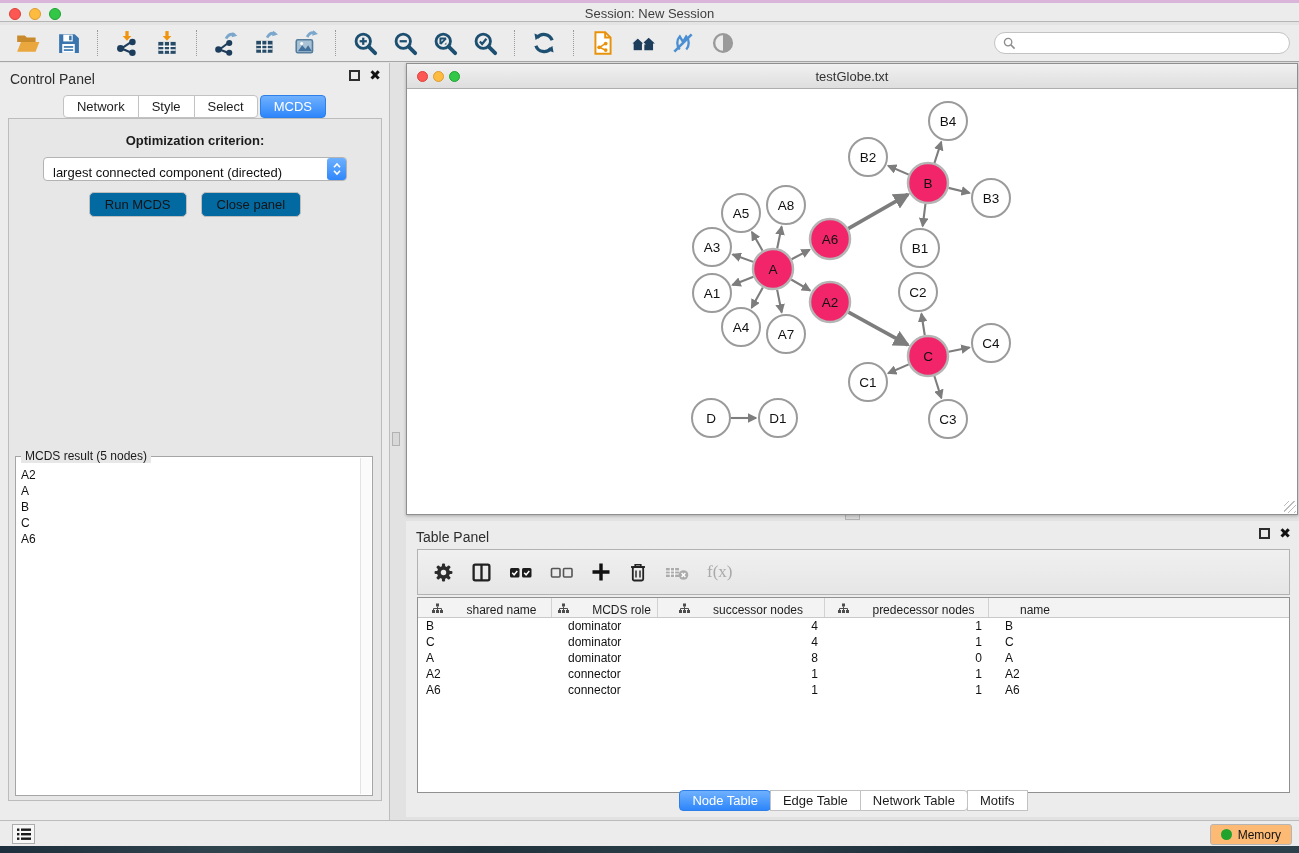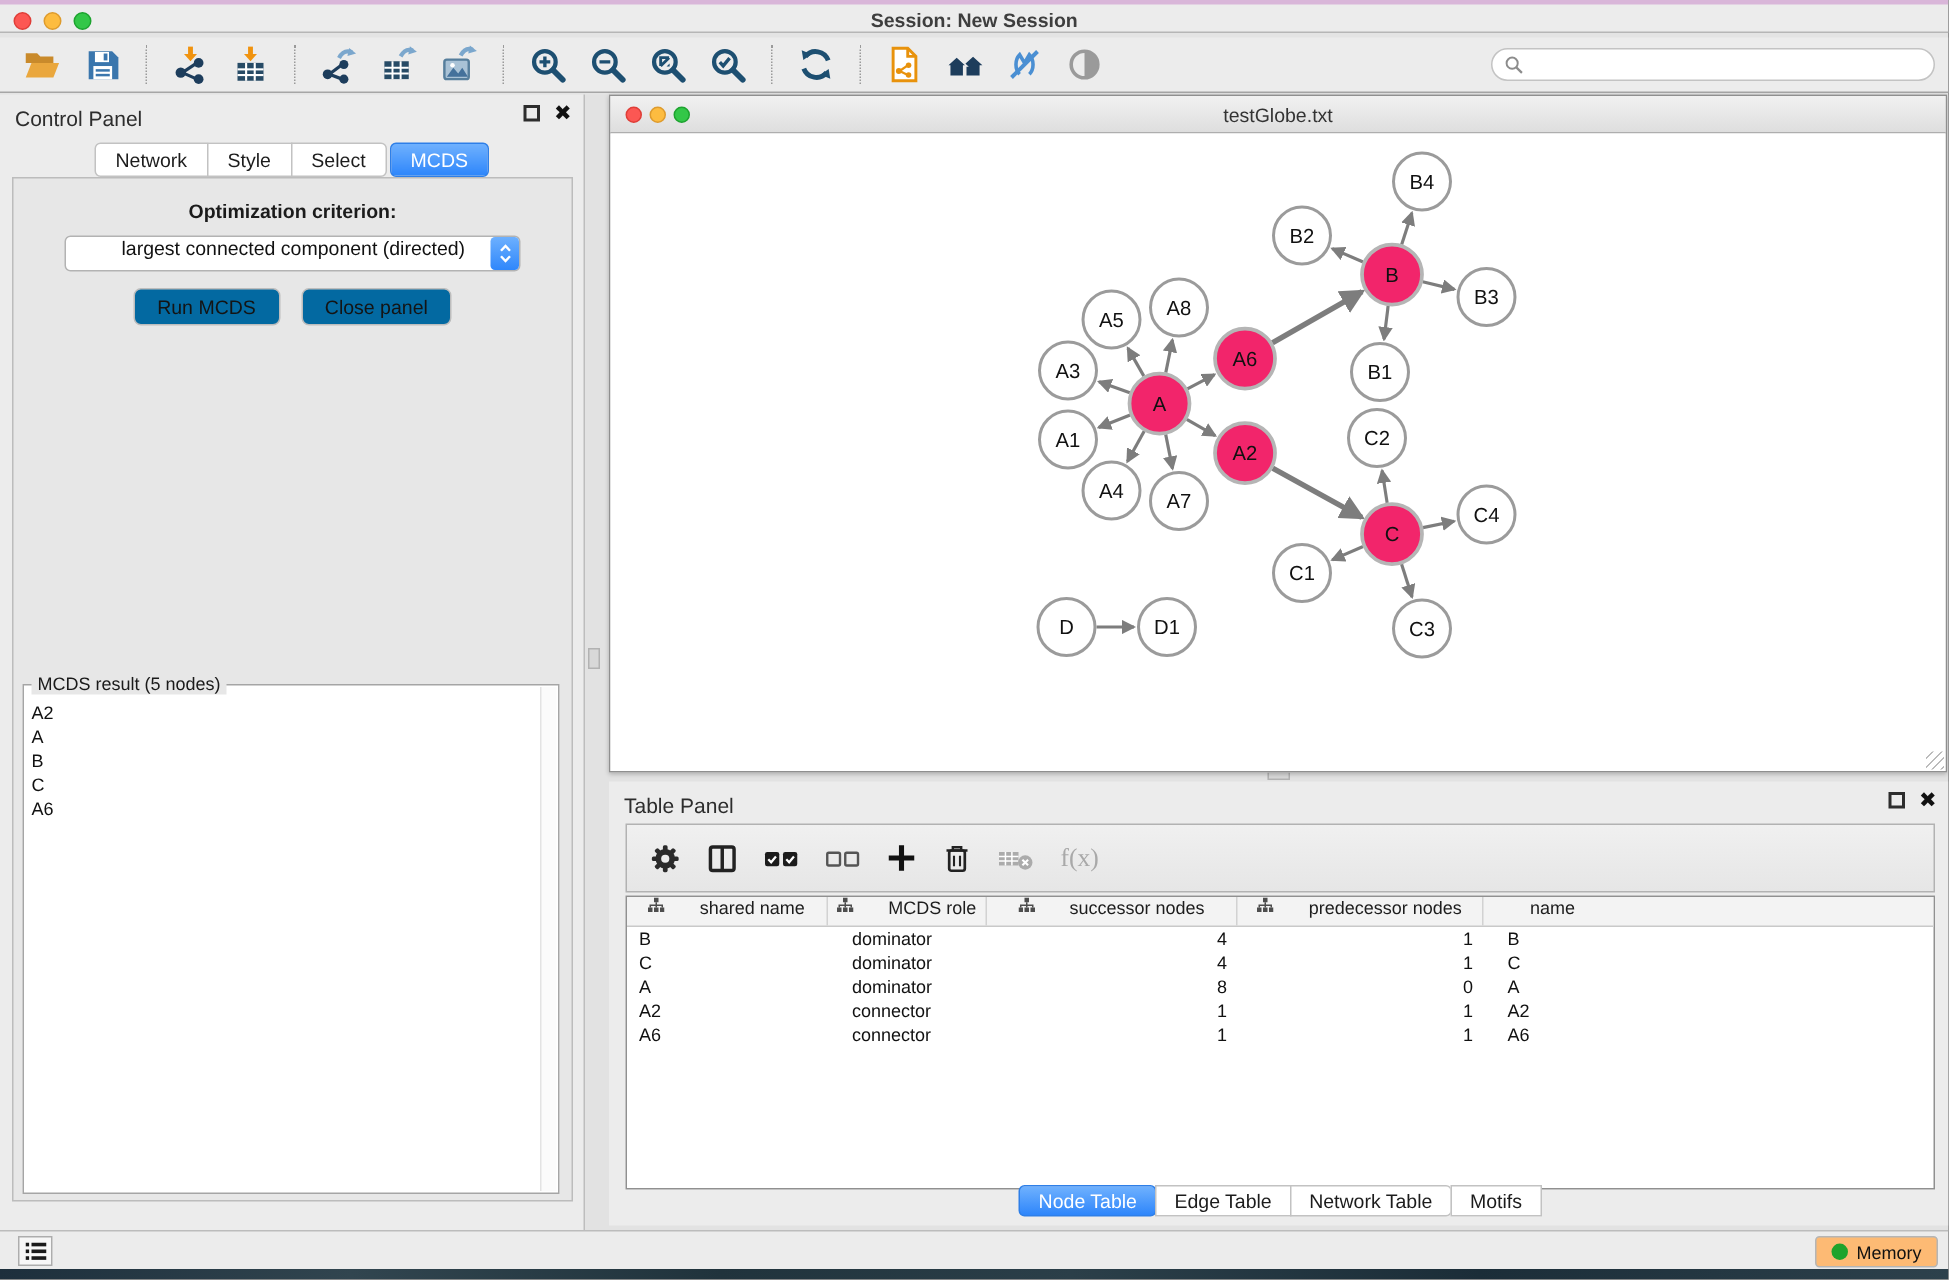--- a/index.html
+++ b/index.html
@@ -3,21 +3,21 @@
 <meta charset="utf-8">
 <style>
   html,body{margin:0;padding:0;background:#555;}
   *{box-sizing:border-box;}
   .app{position:relative;width:1299px;height:853px;background:#e4e4e4;overflow:hidden;
        font-family:"Liberation Sans","DejaVu Sans",sans-serif;color:#222;-webkit-font-smoothing:antialiased;}
 
   
   .titlebar{position:absolute;left:0;top:0;right:0;height:22px;background:#ececec;
             border-top:3px solid #d9b6d9;border-bottom:1px solid #b6b6b6;}
-  .titlebar .title{position:absolute;left:0;right:0;top:3px;text-align:center;font-size:13px;color:#3e3e3e;font-weight:bold;}
+  .titlebar .title{position:absolute;left:0;right:0;top:3px;text-align:center;font-size:13px;color:#3e3e3e;}
   .lights{position:absolute;left:9px;top:5px;display:flex;gap:8px;}
   .light{width:12px;height:12px;border-radius:50%;}
   .light.red{background:#fc5753;border:1px solid #df3e38;}
   .light.yellow{background:#fdbc40;border:1px solid #de9b2d;}
   .light.green{background:#33c748;border:1px solid #1da32f;}
 
   
   .toolbar{position:absolute;left:0;top:25px;right:0;height:37px;background:#ececec;
            border-bottom:1px solid #a6a6a6;display:flex;align-items:center;padding-left:8px;}
   .tbtn{width:40px;height:32px;display:flex;align-items:center;justify-content:center;flex:0 0 auto;}
@@ -38,21 +38,21 @@
   .ic-close{font-size:14px;font-weight:bold;color:#111;line-height:11px;}
   .cp-tabs{position:absolute;left:0;right:0;top:32px;display:flex;justify-content:center;}
   .tab{font-size:13px;padding:3px 13px;background:#fff;border:1px solid #c2c2c2;margin-left:-1px;color:#1c1c1c;}
   .tab:first-child{border-radius:4px 0 0 4px;margin-left:0;}
   .tab:nth-last-child(2){border-radius:0 4px 4px 0;}
   .tab.active{background:linear-gradient(180deg,#6fb1fe,#2e86fb);border-color:#2e7fe8;color:#fff;
               border-radius:4px;margin-left:2px;}
   .cp-body{position:absolute;left:8px;right:7px;top:55px;bottom:19px;background:#e7e7e7;border:1px solid #bcbcbc;}
   .opt-label{position:absolute;left:0;right:0;top:14px;text-align:center;font-size:13px;font-weight:bold;color:#1b1b1b;}
   .combo{position:absolute;left:34px;right:34px;top:38px;height:24px;background:#fff;border:1px solid #b3b3b3;
-         border-radius:4px;display:flex;align-items:flex-start;padding-left:28px;}
+         border-radius:4px;display:flex;align-items:flex-end;}
   .combo .val{flex:1;font-size:13px;padding-left:9px;color:#111;white-space:nowrap;overflow:hidden;}
   .combo .stepper{width:19px;height:22px;margin-right:0px;border-radius:3px;background:linear-gradient(180deg,#6db0fe,#2f87fb);
                   display:flex;flex-direction:column;align-items:center;justify-content:center;color:#fff;}
   .combo .stepper svg{display:block;}
   .btnrow{position:absolute;left:0;right:0;top:73px;display:flex;justify-content:center;gap:14px;}
   .pbtn{background:#0369a1;border:1px solid #bdbdbd;border-radius:5px;font-size:13px;padding:4px 15px;color:#141414;}
   .result-box{position:absolute;left:6px;right:8px;top:337px;bottom:4px;background:#fff;border:1px solid #a5a5a5;}
   .result-legend{position:absolute;top:-8px;left:5px;background:#e7e7e7;padding:0 4px;font-size:12px;color:#1a1a1a;}
   .result-list{position:absolute;left:0;top:4px;right:13px;bottom:2px;padding:6px 5px;font-size:12px;line-height:16px;
                color:#111;overflow:hidden;}
@@ -76,21 +76,21 @@
 
   
   .tpanel{position:absolute;left:406px;top:458px;width:893px;height:296px;background:#ececec;}
   .tp-toolbar{position:absolute;left:11px;right:9px;top:28px;height:46px;background:linear-gradient(180deg,#f0f0f0,#e6e6e6);
               border:1px solid #b2b2b2;display:flex;align-items:center;gap:17px;padding-left:15px;}
   .tp-toolbar .tico{display:flex;align-items:center;justify-content:center;}
   .fx{font-family:"Liberation Serif","DejaVu Serif",serif;font-size:17px;color:#a9a9a9;}
   .tbl{position:absolute;left:11px;right:9px;top:76px;height:196px;background:#fff;border:1px solid #909090;overflow:hidden;}
   .tbl-header{display:grid;grid-template-columns:134px 106px 167px 164px 92px 1fr;height:20px;background:#f3f3f3;
               border-bottom:1px solid #c9c9c9;}
-  .th{display:flex;align-items:flex-start;justify-content:center;gap:23px;font-size:12px;color:#1d1d1d;border-right:1px solid #d2d2d2;}
+  .th{display:flex;align-items:flex-end;justify-content:center;gap:23px;font-size:12px;color:#1d1d1d;border-right:1px solid #d2d2d2;}
   .th:last-child{border-right:none;}
   .tbl-row{display:grid;grid-template-columns:134px 106px 167px 164px 92px 1fr;height:16px;font-size:12px;color:#111;}
   .td{display:flex;align-items:center;}
   .td.l{padding-left:8px;}
   .td.l2{padding-left:16px;}
   .td.r{justify-content:flex-end;padding-right:7px;}
   .tp-tabs{position:absolute;left:0;right:0;top:269px;display:flex;justify-content:center;}
   .tp-tabs .tab{padding:2px 12px;}
 
   

